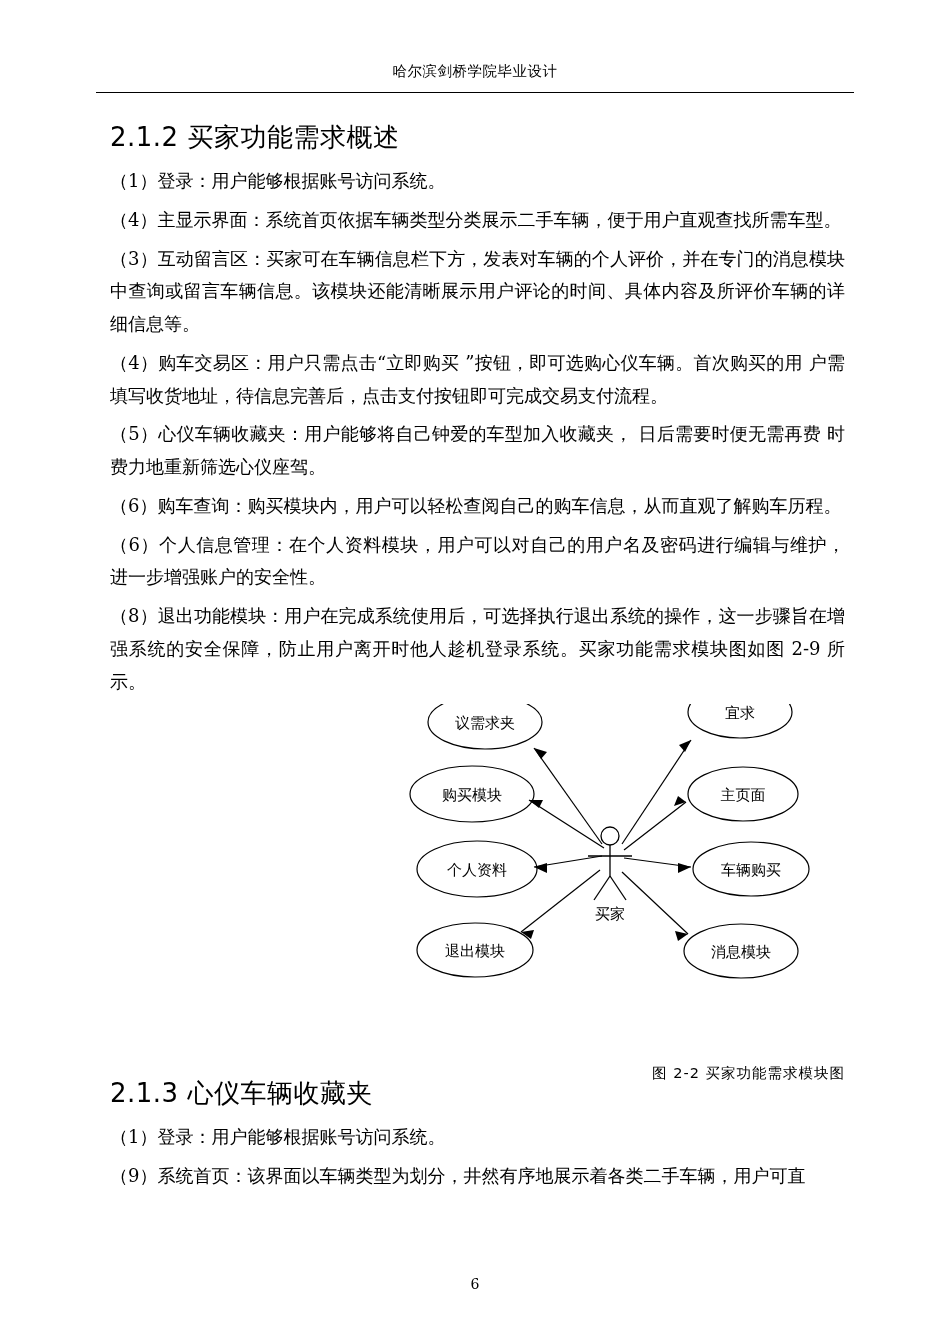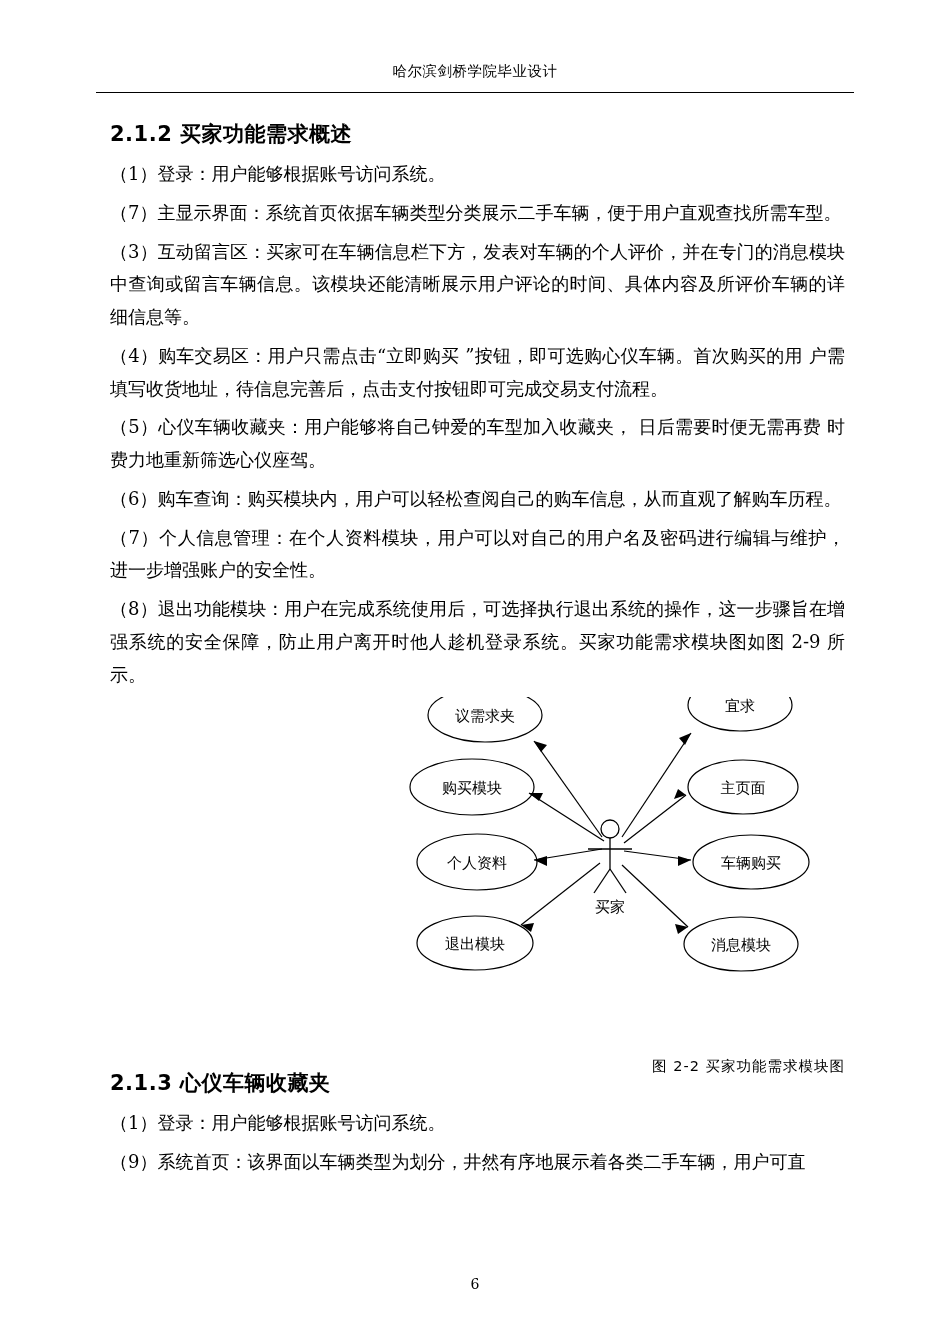--- a/index.html
+++ b/index.html
@@ -40,22 +40,22 @@
     width: 758px;
     border-top: 1.4px solid #000;
   }
   .content {
     position: absolute;
     top: 108px;
     left: 110px;
     width: 735px;
   }
   h2.section {
-    font-size: 21px;
-    font-weight: bold;
+    font-size: 26px;
+    font-weight: normal;
     margin: 12px 0 10px 0;
     letter-spacing: 0.5px;
     font-family: "DejaVu Sans", "Liberation Sans", sans-serif;
   }
   p.para {
     font-size: 18px;
     line-height: 1.82;
     margin: 0 0 6px 0;
     text-align: justify;
     text-justify: inter-ideograph;
@@ -110,26 +110,26 @@
 <div class="page">
 
   <div class="header">哈尔滨剑桥学院毕业设计</div>
   <div class="header-rule"></div>
 
   <div class="content">
 
     <h2 class="section">2.1.2  买家功能需求概述</h2>
 
     <p class="para">（1）登录：用户能够根据账号访问系统。</p>
-    <p class="para">（7）主显示界面：系统首页依据车辆类型分类展示二手车辆，便于用户直观查找所需车型。</p>
+    <p class="para">（4）主显示界面：系统首页依据车辆类型分类展示二手车辆，便于用户直观查找所需车型。</p>
     <p class="para">（3）互动留言区：买家可在车辆信息栏下方，发表对车辆的个人评价，并在专门的消息模块中查询或留言车辆信息。该模块还能清晰展示用户评论的时间、具体内容及所评价车辆的详细信息等。</p>
     <p class="para">（4）购车交易区：用户只需点击“立即购买 ”按钮，即可选购心仪车辆。首次购买的用 户需填写收货地址，待信息完善后，点击支付按钮即可完成交易支付流程。</p>
     <p class="para">（5）心仪车辆收藏夹：用户能够将自己钟爱的车型加入收藏夹， 日后需要时便无需再费 时费力地重新筛选心仪座驾。</p>
     <p class="para">（6）购车查询：购买模块内，用户可以轻松查阅自己的购车信息，从而直观了解购车历程。</p>
-    <p class="para">（7）个人信息管理：在个人资料模块，用户可以对自己的用户名及密码进行编辑与维护， 进一步增强账户的安全性。</p>
+    <p class="para">（6）个人信息管理：在个人资料模块，用户可以对自己的用户名及密码进行编辑与维护， 进一步增强账户的安全性。</p>
     <p class="para">（8）退出功能模块：用户在完成系统使用后，可选择执行退出系统的操作，这一步骤旨在增强系统的安全保障，防止用户离开时他人趁机登录系统。买家功能需求模块图如图 2-9 所示。</p>
 
     <div class="figure-wrap">
       <svg width="735" height="350" viewBox="0 0 735 350">
 
         <ellipse class="ellipse" cx="375" cy="18" rx="57" ry="27"></ellipse>
         <ellipse class="ellipse" cx="630" cy="8" rx="52" ry="26"></ellipse>
 
         <ellipse class="ellipse" cx="362" cy="90" rx="62" ry="28"></ellipse>
         <ellipse class="ellipse" cx="633" cy="90" rx="55" ry="27"></ellipse>

